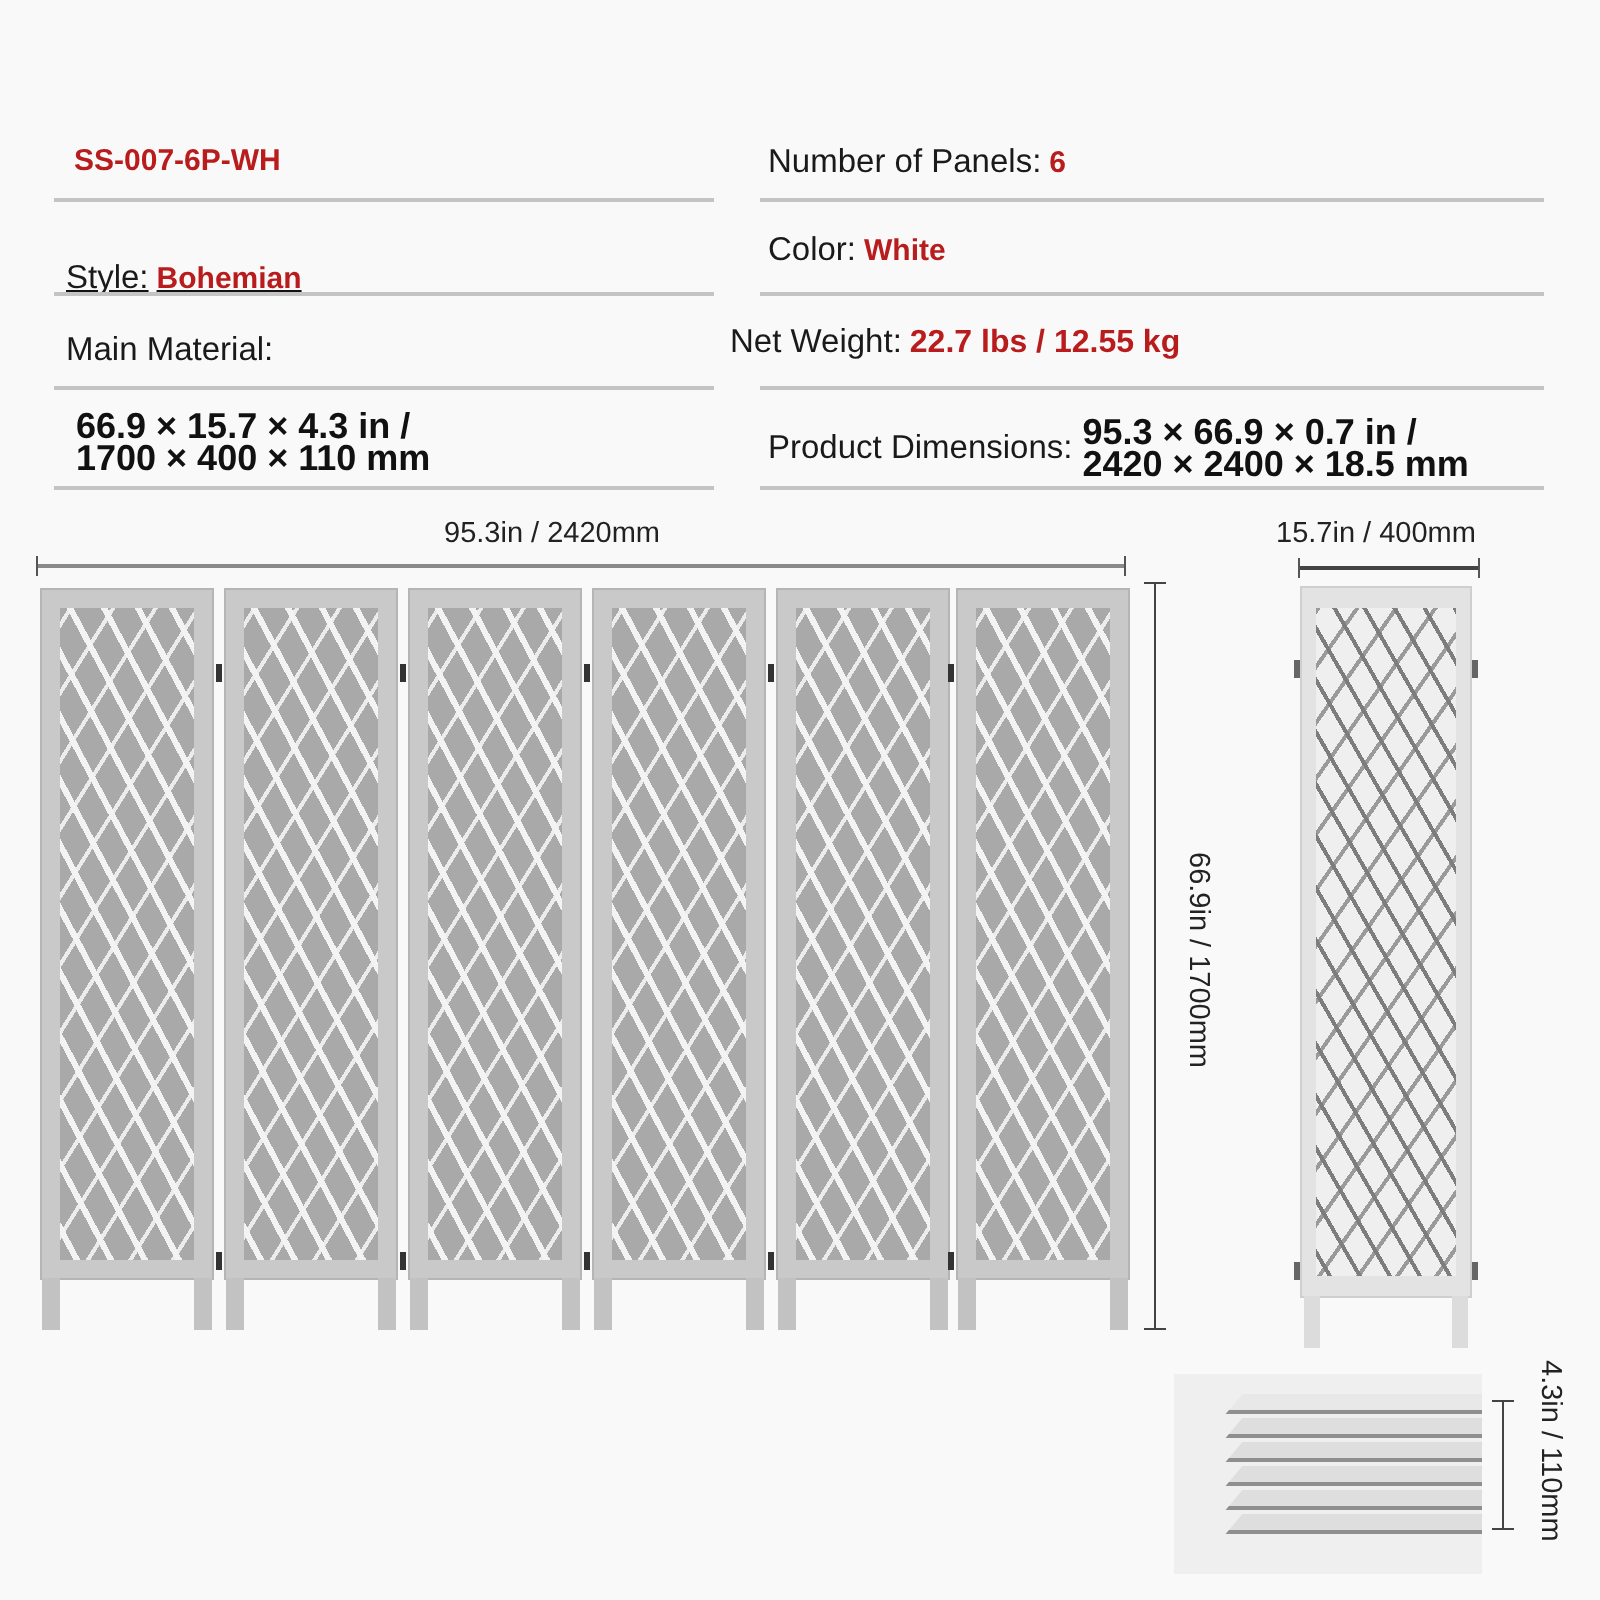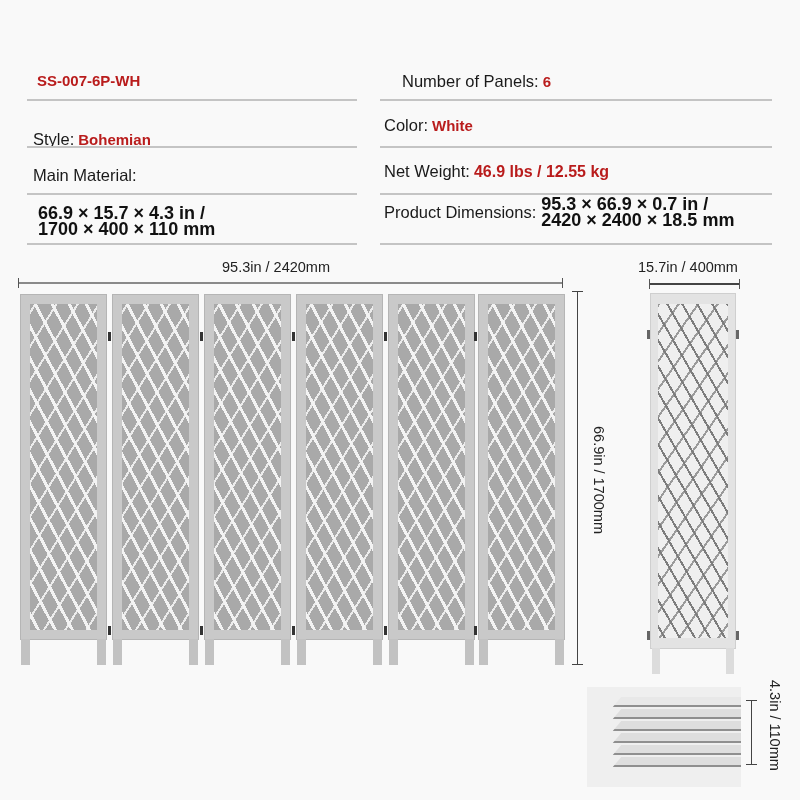--- a/index.html
+++ b/index.html
@@ -63,39 +63,39 @@
 <div class="hr" style="left:27px;top:193px;width:330px;"></div>
 
 <div class="spec" style="left:33px;top:205px;">
   <span class="val2">
     <div>66.9 × 15.7 × 4.3 in /</div>
     <div>1700 × 400 × 110 mm</div>
   </span>
 </div>
 <div class="hr" style="left:27px;top:243px;width:330px;"></div>
 
-<div class="spec" style="left:402px;top:72px;">
+<div class="spec" style="left:384px;top:72px;">
   <span class="lbl">Number of Panels:</span>
   <span class="val">6</span>
 </div>
 <div class="hr" style="left:380px;top:99px;width:392px;"></div>
 
 <div class="spec" style="left:384px;top:116px;">
   <span class="lbl">Color:</span>
   <span class="val">White</span>
 </div>
 <div class="hr" style="left:380px;top:146px;width:392px;"></div>
 
-<div class="spec" style="left:384px;top:162px;">
+<div class="spec" style="left:365px;top:162px;">
   <span class="lbl">Net Weight:</span>
-  <span class="val" style="font-size:16px;">46.9 lbs / 12.55 kg</span>
+  <span class="val" style="font-size:16px;">22.7 lbs / 12.55 kg</span>
 </div>
 <div class="hr" style="left:380px;top:193px;width:392px;"></div>
 
-<div class="spec" style="left:384px;top:196px;">
+<div class="spec" style="left:384px;top:208px;">
   <span class="lbl">Product Dimensions:</span>
   <span class="val2">
     <div>95.3 × 66.9 × 0.7 in /</div>
     <div>2420 × 2400 × 18.5 mm</div>
   </span>
 </div>
 <div class="hr" style="left:380px;top:243px;width:392px;"></div>
 
 <div class="dimtxt" style="left:222px;top:259px;">95.3in / 2420mm</div>
 <div class="dimline-h" style="left:18px;top:282px;width:545px;"></div>

